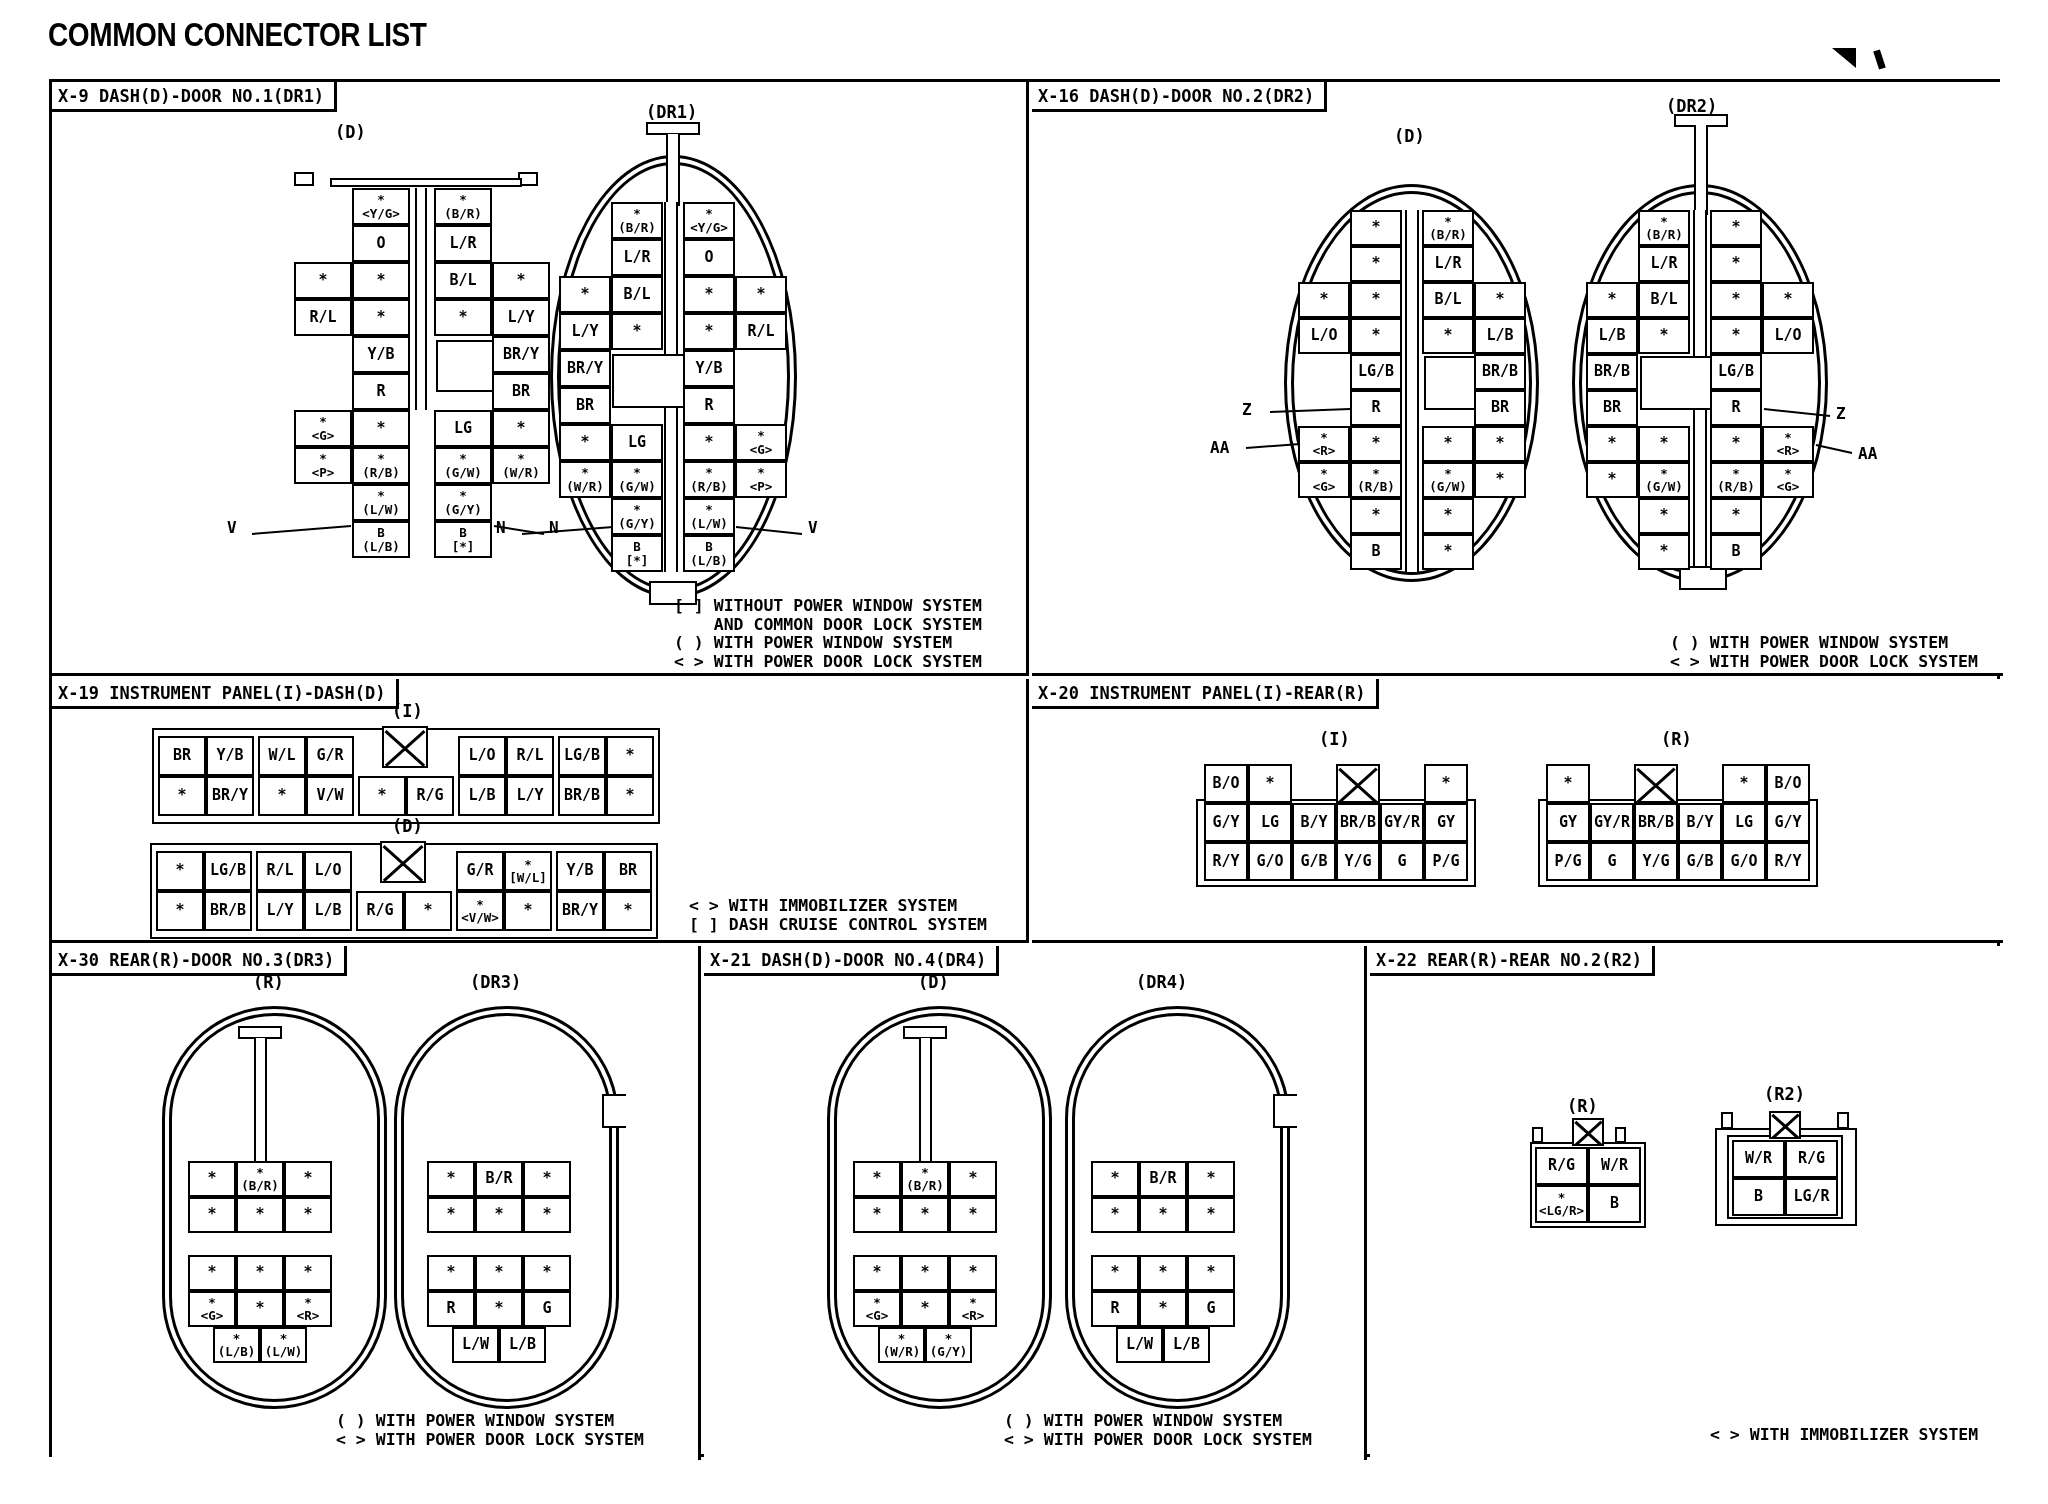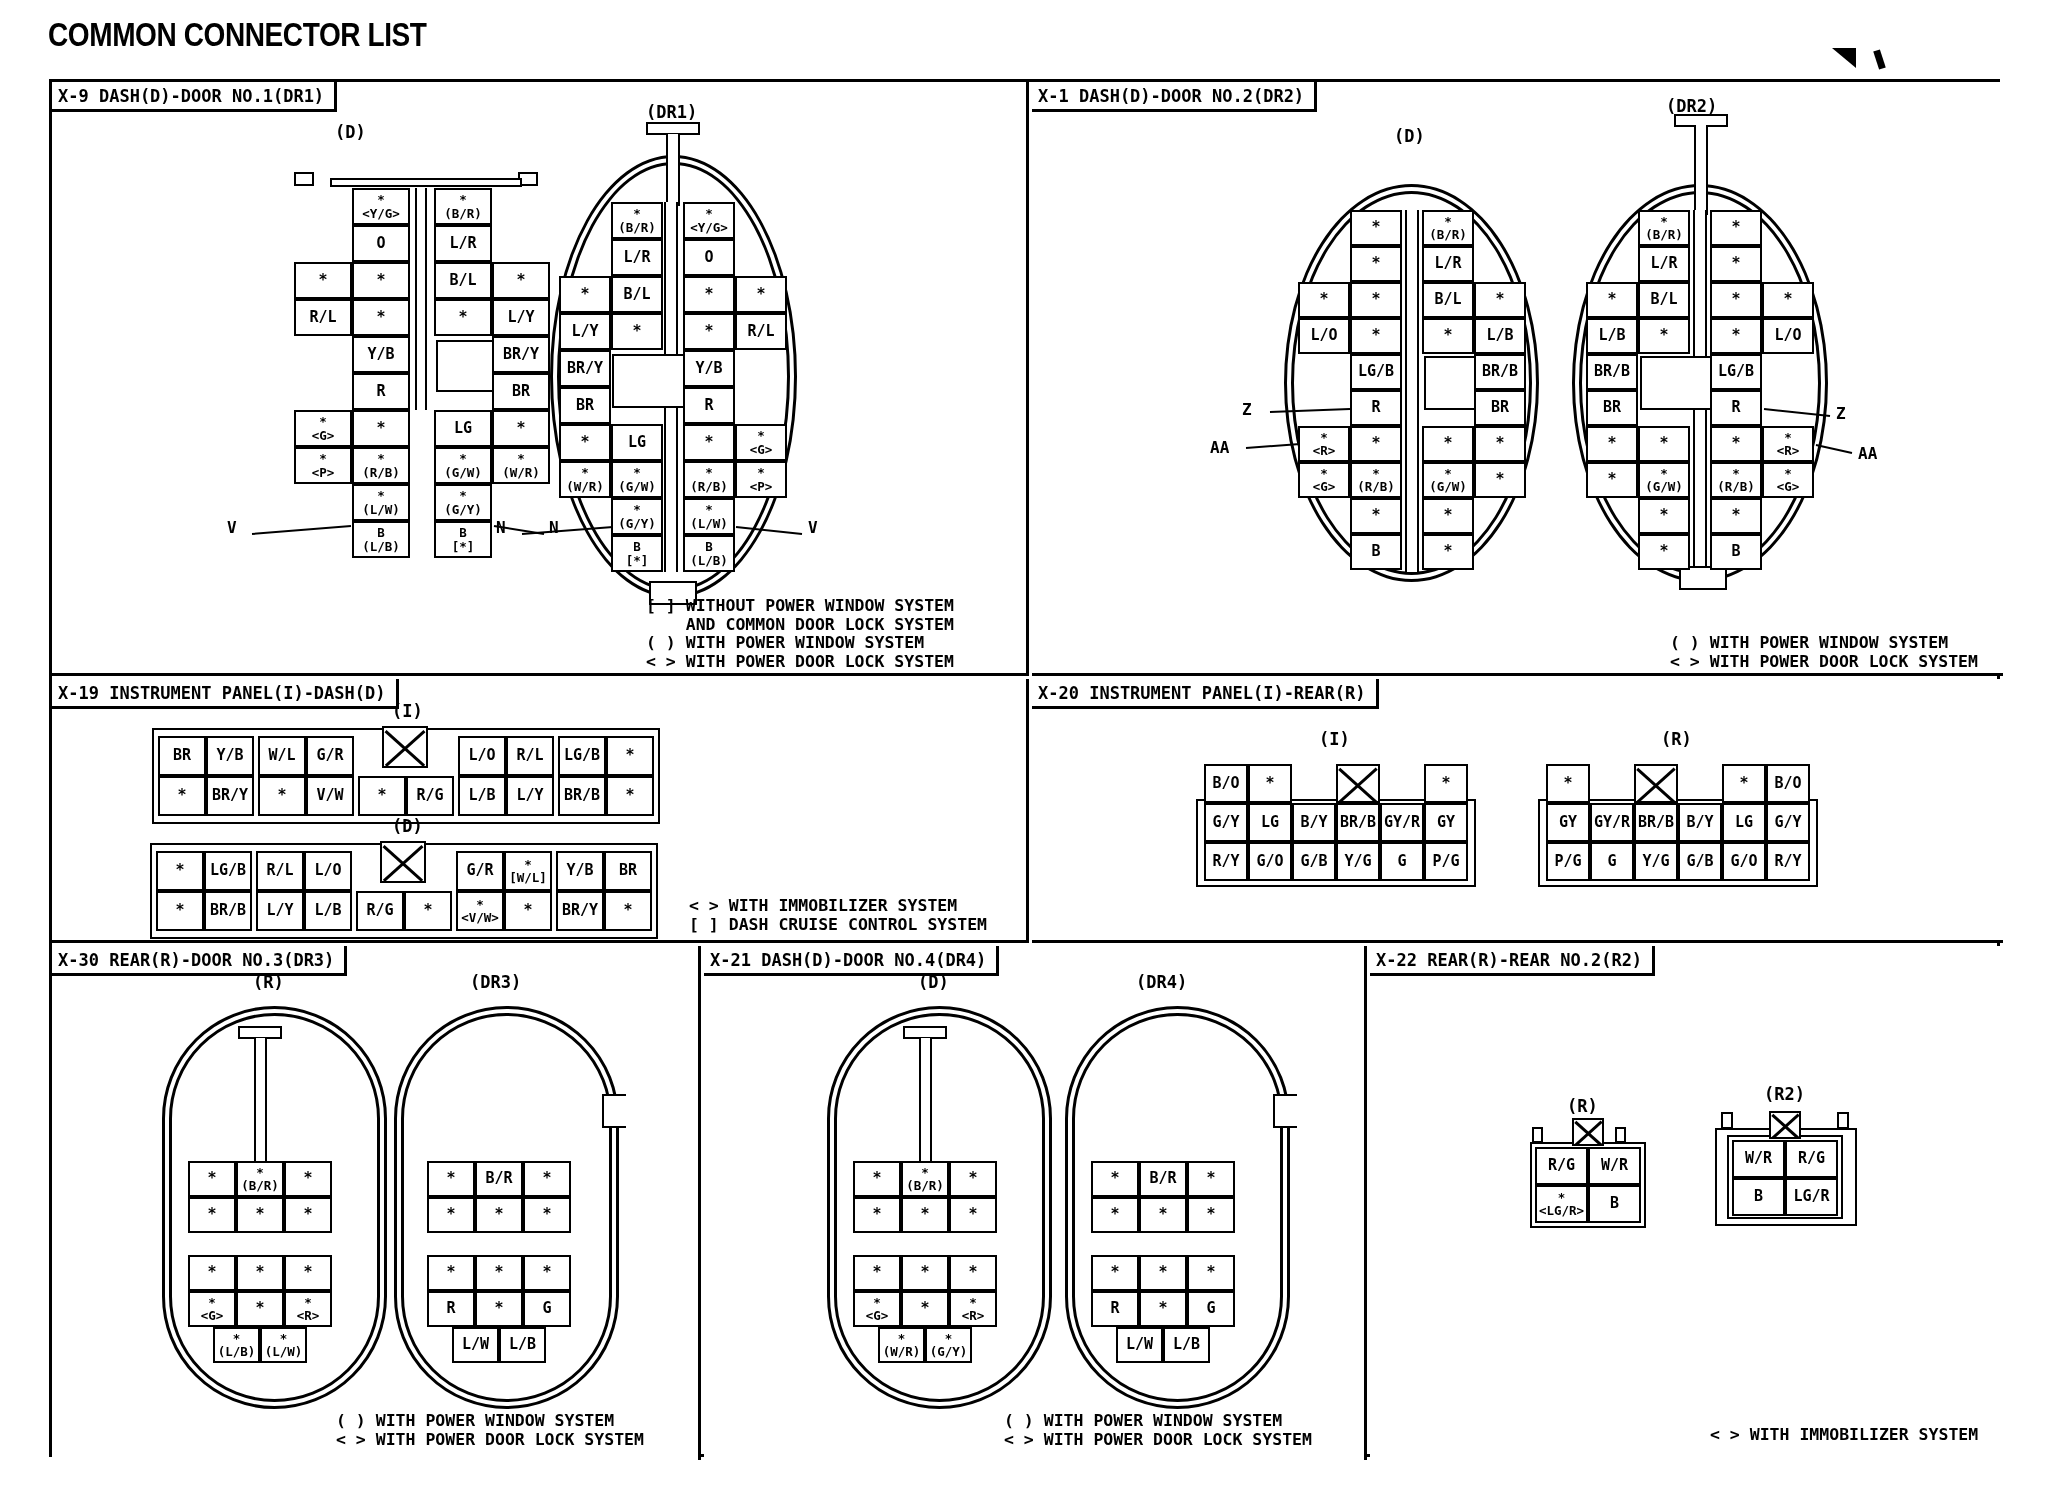--- a/index.html
+++ b/index.html
@@ -127,25 +127,25 @@
         <div class="cell two" style="left: 683px; top: 342px; width: 52px; height: 37px;"><div>*</div><div>&lt;G&gt;</div></div>
         <div class="cell two" style="left: 507px; top: 379px; width: 52px; height: 37px;"><div>*</div><div>(W/R)</div></div>
         <div class="cell two" style="left: 559px; top: 379px; width: 52px; height: 37px;"><div>*</div><div>(G/W)</div></div>
         <div class="cell two" style="left: 631px; top: 379px; width: 52px; height: 37px;"><div>*</div><div>(R/B)</div></div>
         <div class="cell two" style="left: 683px; top: 379px; width: 52px; height: 37px;"><div>*</div><div>&lt;P&gt;</div></div>
         <div class="cell two" style="left: 559px; top: 416px; width: 52px; height: 37px;"><div>*</div><div>(G/Y)</div></div>
         <div class="cell two" style="left: 631px; top: 416px; width: 52px; height: 37px;"><div>*</div><div>(L/W)</div></div>
         <div class="cell two" style="left: 559px; top: 453px; width: 52px; height: 37px;"><div>B</div><div>[*]</div></div>
         <div class="cell two" style="left: 631px; top: 453px; width: 52px; height: 37px;"><div>B</div><div>(L/B)</div></div>
       </div>
-    <div class="notes" style="left:594px;top:515px"><div>[ ] WITHOUT POWER WINDOW SYSTEM</div><div>    AND COMMON DOOR LOCK SYSTEM</div><div>( ) WITH POWER WINDOW SYSTEM</div><div>&lt; &gt; WITH POWER DOOR LOCK SYSTEM</div></div>
+    <div class="notes" style="left:622px;top:515px"><div>[ ] WITHOUT POWER WINDOW SYSTEM</div><div>    AND COMMON DOOR LOCK SYSTEM</div><div>( ) WITH POWER WINDOW SYSTEM</div><div>&lt; &gt; WITH POWER DOOR LOCK SYSTEM</div></div>
   </section>
 
   <section class="panel" id="p17">
-    <div class="hdr">X-1 DASH(D)-DOOR NO.2(DR2)</div>
+    <div class="hdr">X-16 DASH(D)-DOOR NO.2(DR2)</div>
     <div class="oval" style="left:252px;top:102px;width:255px;height:398px"></div>
     <div class="bar" style="left:373px;top:128px;width:14px;height:362px"></div>
     <div class="deco" style="left:392px;top:274px;width:72px;height:54px"></div>
     <div class="oval" style="left:540px;top:102px;width:256px;height:398px"></div>
     <div class="deco" style="left:642px;top:32px;width:54px;height:13px"></div>
     <div class="bar" style="left:662px;top:43px;width:14px;height:90px"></div>
     <div class="bar" style="left:661px;top:128px;width:14px;height:362px"></div>
     <div class="deco" style="left:608px;top:274px;width:72px;height:54px"></div>
     <div class="deco" style="left:647px;top:484px;width:48px;height:24px"></div>
     <svg class="leads" width="971" height="594">

